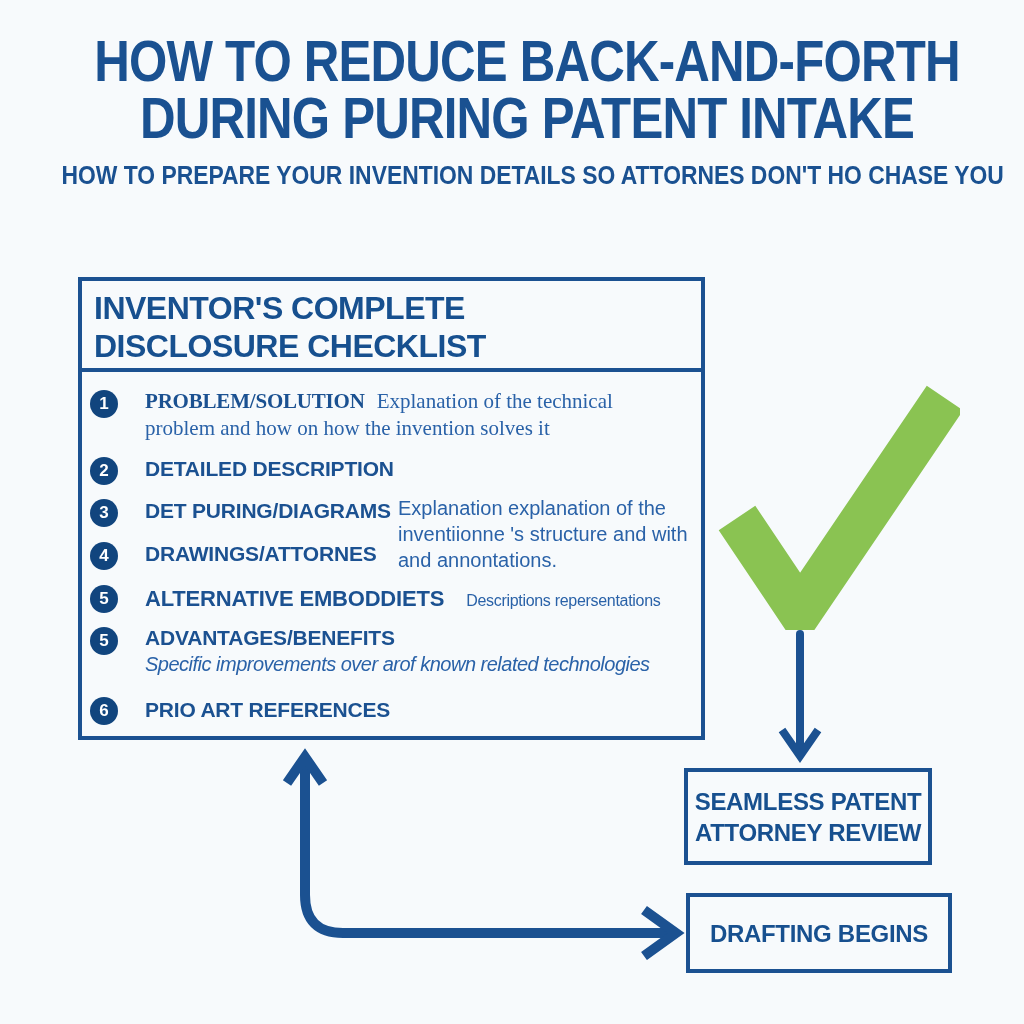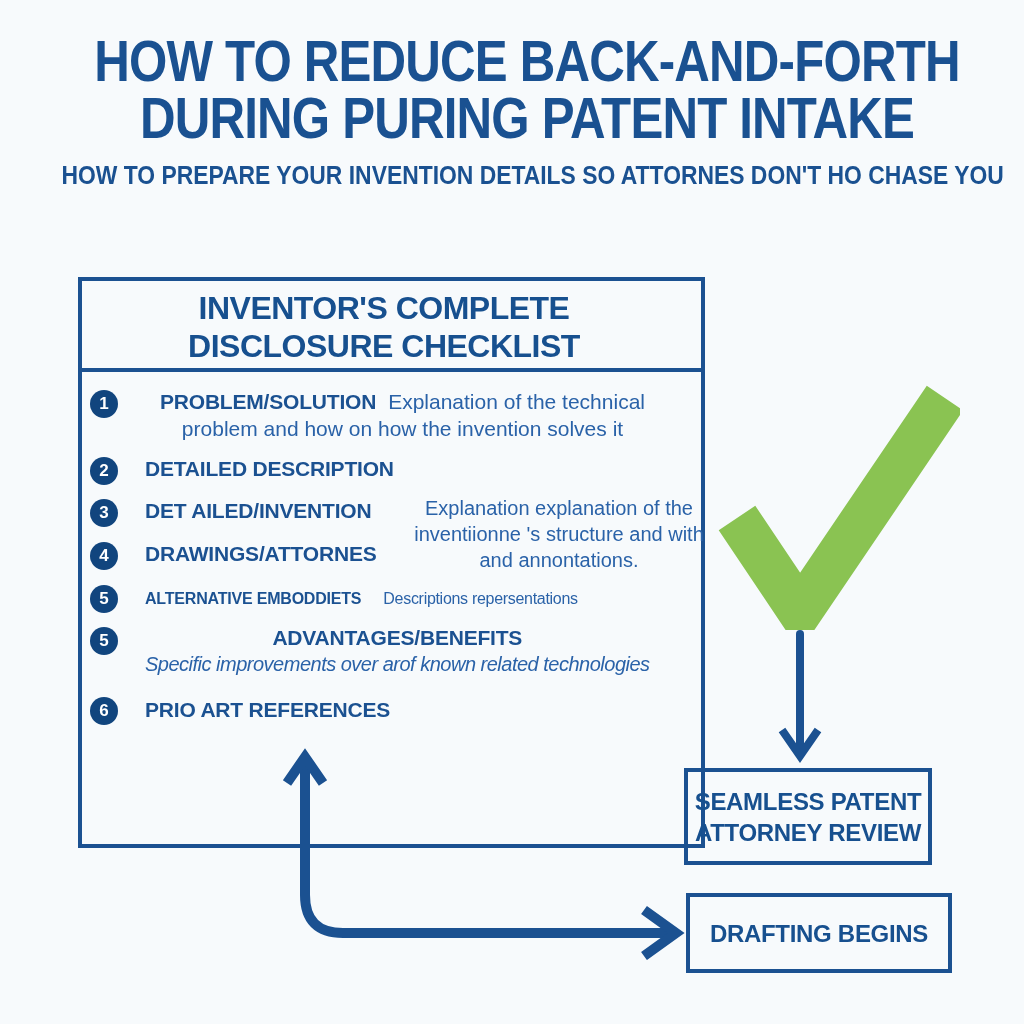--- a/index.html
+++ b/index.html
@@ -29,24 +29,23 @@
     text-align: center;
     font-weight: bold;
     font-size: 26px;
     white-space: nowrap;
     color: #1a5191;
     transform: scaleX(0.88); transform-origin: 50% 50%;
   }
 
   
   .checklist-box {
-    left: 78px; top: 277px; width: 627px; height: 571px;
+    left: 78px; top: 277px; width: 627px; height: 463px;
     border: 4px solid #1b5191;
     background: transparent;
-    text-align: center;
   }
   .checklist-title {
     left: 12px; top: 8px; width: 580px;
     font-weight: bold;
     font-size: 32px;
     line-height: 38px;
     letter-spacing: -0.5px;
     color: #17508f;
   }
   .checklist-separator {
@@ -66,32 +65,32 @@
     font-weight: bold;
     font-size: 21px;
     letter-spacing: -0.2px;
     color: #1b5191;
   }
   .item-desc {
     font-weight: normal;
     font-size: 21px;
     color: #2a62a8;
   }
-  .item1-text { left: 63px; top: 107px; width: 515px; font-size: 21px; line-height: 27px; }
+  .item1-text { left: 63px; top: 107px; width: 515px; font-size: 21px; line-height: 27px; font-family: Liberation Serif, serif; }
   .item1-text .item-desc { margin-left: 12px; }
   .item2-text { left: 63px; top: 176px; }
   .item3-text { left: 63px; top: 218px; }
   .item4-text { left: 63px; top: 261px; }
   .desc34 {
     left: 316px; top: 214px; width: 322px;
     font-size: 20px; line-height: 26px;
     color: #2a62a8;
   }
   .item5a-text { left: 63px; top: 305px; white-space: nowrap; font-size: 20px; letter-spacing: -0.3px; }
-  .item5a-text .item-label { font-size: 16px; }
+  .item5a-text .item-label { font-size: 22px; }
   .item5a-text .item-desc { font-size: 16px; margin-left: 22px; }
   .item5b-text { left: 63px; top: 345px; }
   .item5b-text .item-desc { display: block; font-size: 20px; letter-spacing: -0.5px; white-space: nowrap; margin-top: 3px; font-style: italic; }
   .item6-text { left: 63px; top: 417px; }
   .b1 { left: 8px; top: 109px; }
   .b2 { left: 8px; top: 176px; }
   .b3 { left: 8px; top: 218px; }
   .b4 { left: 8px; top: 261px; }
   .b5a { left: 8px; top: 304px; }
   .b5b { left: 8px; top: 346px; }
@@ -133,21 +132,21 @@
     <span class="item-label">PROBLEM/SOLUTION</span><span class="item-desc">Explanation of the technical problem and how on how the invention solves it</span>
   </div>
 
   <div class="abs badge b2">2</div>
   <div class="abs item2-text">
     <span class="item-label">DETAILED DESCRIPTION</span>
   </div>
 
   <div class="abs badge b3">3</div>
   <div class="abs item3-text">
-    <span class="item-label">DET AILED/INVENTION</span>
+    <span class="item-label">DET PURING/DIAGRAMS</span>
   </div>
 
   <div class="abs badge b4">4</div>
   <div class="abs item4-text">
     <span class="item-label">DRAWINGS/ATTORNES</span>
   </div>
 
   <div class="abs desc34">Explanation explanation of the inventiionne 's structure and with and annontations.</div>
 
   <div class="abs badge b5a">5</div>

